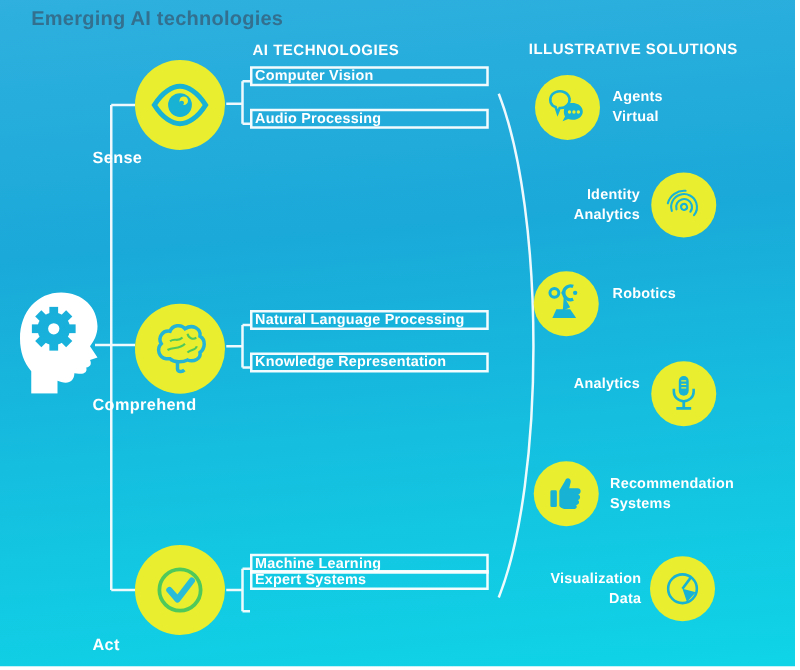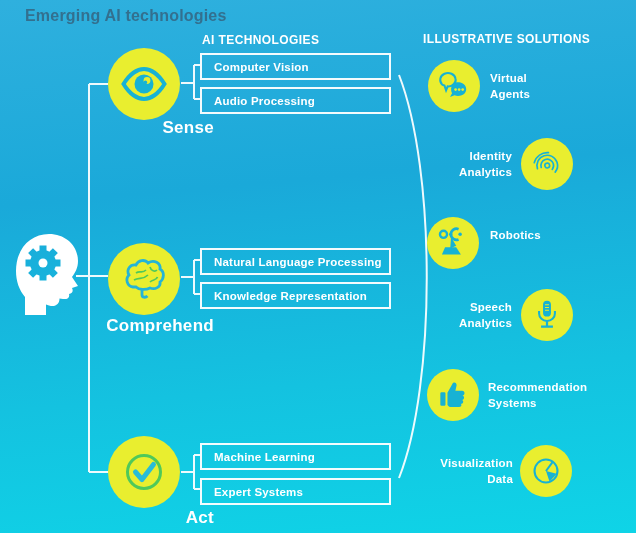--- a/index.html
+++ b/index.html
@@ -3,26 +3,26 @@
 <meta charset="utf-8">
 <style>
   html,body{margin:0;padding:0;}
   .stage{position:relative;width:640px;height:536px;background:#ffffff;overflow:hidden;
          font-family:"Liberation Sans",sans-serif;}
   .bg{position:absolute;left:0;top:0;right:4px;bottom:3px;
       background:linear-gradient(175deg,#2fb0de 0%,#1aa9d9 35%,#14c2e0 70%,#0fd4e7 100%);}
   .abs{position:absolute;}
   .page-title{left:25px;top:7px;font-size:16px;font-weight:bold;color:#33708f;letter-spacing:.2px;}
   .col-header{font-size:12px;font-weight:bold;color:#fff;letter-spacing:.4px;}
-  .tech-box{left:200px;width:191px;height:27px;border:2px solid rgba(255,255,255,.95);
-            box-sizing:border-box;display:flex;align-items:center;padding-left:12px;
+  .tech-box{left:200px;width:191px;height:16px;border:2px solid rgba(255,255,255,.95);
+            box-sizing:border-box;display:flex;align-items:center;padding-left:2px;
             font-size:11.5px;font-weight:bold;color:#fff;letter-spacing:.2px;}
   .cat-circle{width:72px;height:72px;border-radius:50%;background:#e9ee2f;
               display:flex;align-items:center;justify-content:center;}
-  .cat-label{width:140px;text-align:right;font-size:17px;font-weight:bold;color:#fff;letter-spacing:.3px;}
+  .cat-label{width:140px;text-align:left;font-size:13px;font-weight:bold;color:#fff;letter-spacing:.3px;}
   .sol-icon{width:52px;height:52px;border-radius:50%;background:#e9ee2f;
             display:flex;align-items:center;justify-content:center;}
   .sol-text{font-size:11.5px;font-weight:bold;color:#fff;line-height:16px;letter-spacing:.2px;}
   .sol-text.left{text-align:left;}
   .sol-text.right{text-align:right;}
   svg{display:block;}
 </style>
 </head>
 <body>
 
@@ -106,37 +106,37 @@
     </div>
   <div class="abs tech-box" style="top:248px">
     <span>Natural Language Processing</span>
     </div>
   <div class="abs tech-box" style="top:282px">
     <span>Knowledge Representation</span>
     </div>
   <div class="abs tech-box" style="top:443px">
     <span>Machine Learning</span>
     </div>
-  <div class="abs tech-box" style="top:478px">
+  <div class="abs tech-box" style="top:456px">
     <span>Expert Systems</span>
     </div>
 
   <div class="abs sol-icon" style="left:428px;top:60px">
     <svg width="38" height="38" viewBox="0 0 48 48">
       <path d="M9,22 C5,18 6,11 12,8.5 C18,6 25,9 26,15 C27,20 22,25 16,24.5 L14,29.5 L12,23.5 C10.8,23.2 9.8,22.7 9,22 Z" fill="none" stroke="#17b2d4" stroke-width="2.6"></path>
       <path d="M22,21.5 C28,17.5 37,19.5 39,25.5 C41,31.5 36,36.5 29,36.5 C27.5,36.5 26,36.2 24.7,35.7
                L19,38 L21.5,33 C19.8,30.5 20,25 22,21.5 Z" fill="#17b2d4"></path>
       <circle cx="26" cy="28.5" r="1.7" fill="#e9ee2f"></circle>
       <circle cx="30.5" cy="28.5" r="1.7" fill="#e9ee2f"></circle>
       <circle cx="35" cy="28.5" r="1.7" fill="#e9ee2f"></circle>
     </svg>
   </div>
   <div class="abs sol-text left" style="left:490px;top:70px;width:120px">
+    <div>Agents</div>
     <div>Virtual</div>
-    <div>Agents</div>
   </div>
 
   <div class="abs sol-text right" style="right:128px;top:148px;width:120px">
     <div>Identity</div>
     <div>Analytics</div>
   </div>
   <div class="abs sol-icon" style="left:521px;top:138px">
     <svg width="38" height="38" viewBox="0 0 48 48">
       <g fill="none" stroke="#17b2d4" stroke-width="2.1" stroke-linecap="round" transform="rotate(-18 24 25)">
         <circle cx="24" cy="26" r="3"></circle>
@@ -155,21 +155,20 @@
       <circle cx="33" cy="13" r="2.2" fill="#17b2d4"></circle>
       <path d="M21.5,16.5 L28,27.5 L20.5,31 Z" fill="#17b2d4"></path>
       <path d="M10,38.5 L34,38.5 L28,29.5 L14,29.5 Z" fill="#17b2d4"></path>
     </svg>
   </div>
   <div class="abs sol-text left" style="left:490px;top:227px;width:120px">
     <div>Robotics</div>
   </div>
 
   <div class="abs sol-text right" style="right:128px;top:299px;width:120px">
-    <div>Speech</div>
     <div>Analytics</div>
   </div>
   <div class="abs sol-icon" style="left:521px;top:289px">
     <svg width="38" height="38" viewBox="0 0 48 48">
       <rect x="19" y="6" width="10" height="20" rx="5" fill="#17b2d4"></rect>
       <path d="M21.5,11 h5 M21.5,14.5 h5 M21.5,18 h5" stroke="#e9ee2f" stroke-width="1.3"></path>
       <path d="M14,19 v3 a10,9.5 0 0 0 20,0 v-3" fill="none" stroke="#17b2d4" stroke-width="2.6"></path>
       <path d="M24,31.5 V37.5 M16.5,38.8 H31.5" stroke="#17b2d4" stroke-width="2.8"></path>
     </svg>
   </div>

